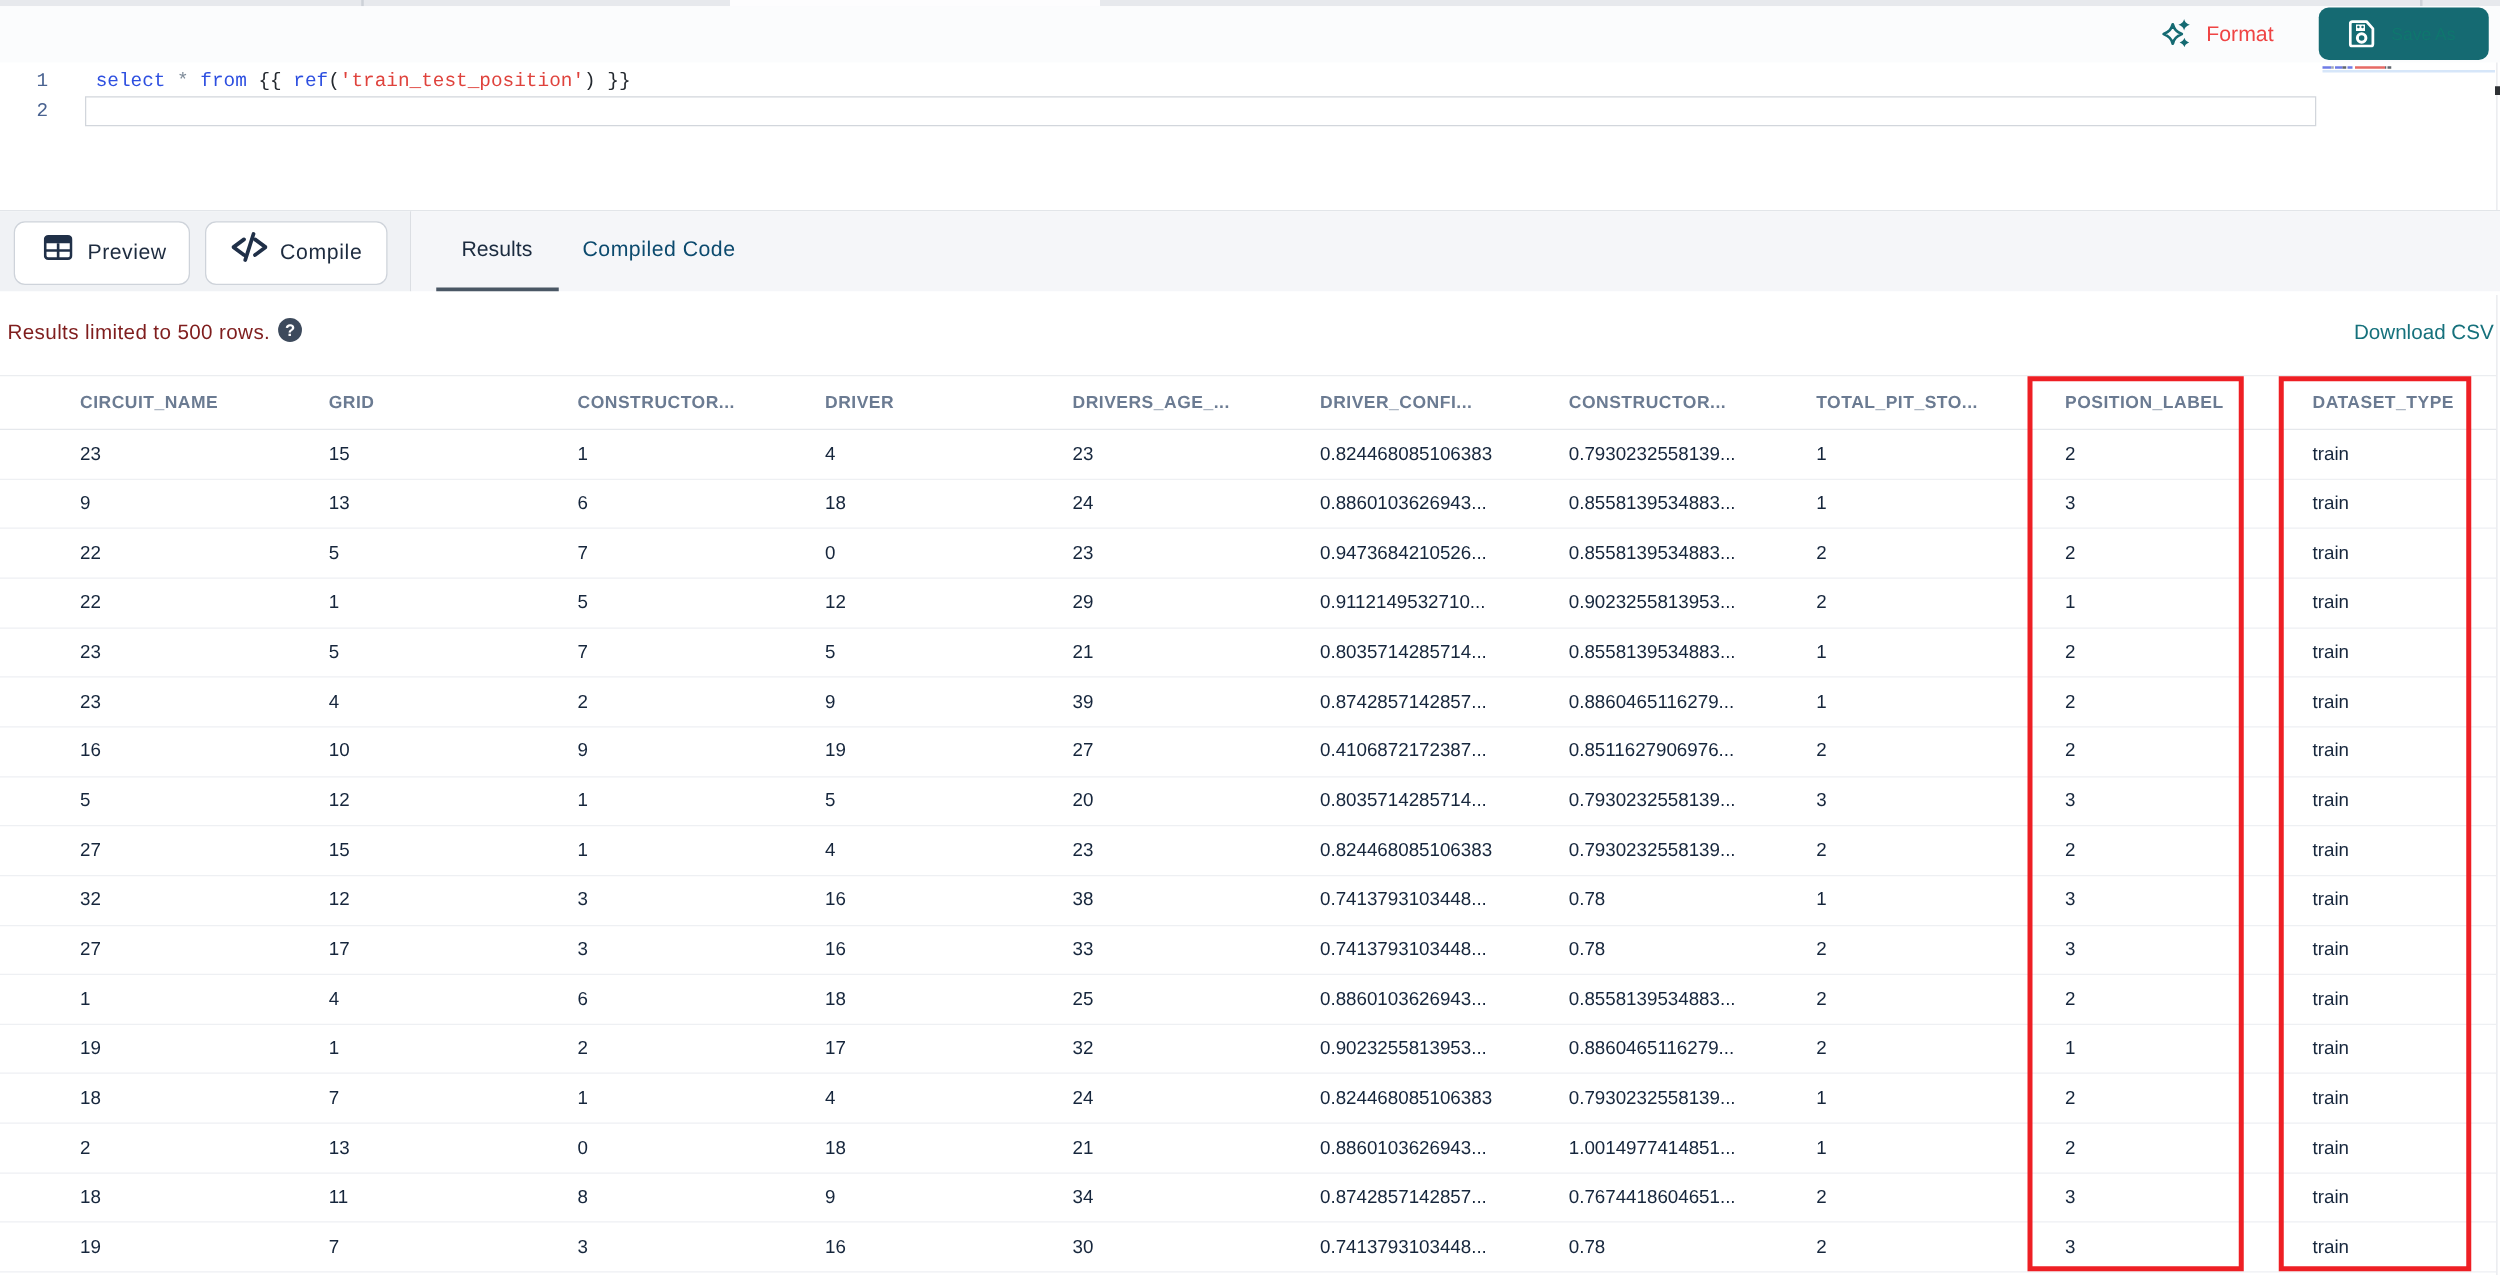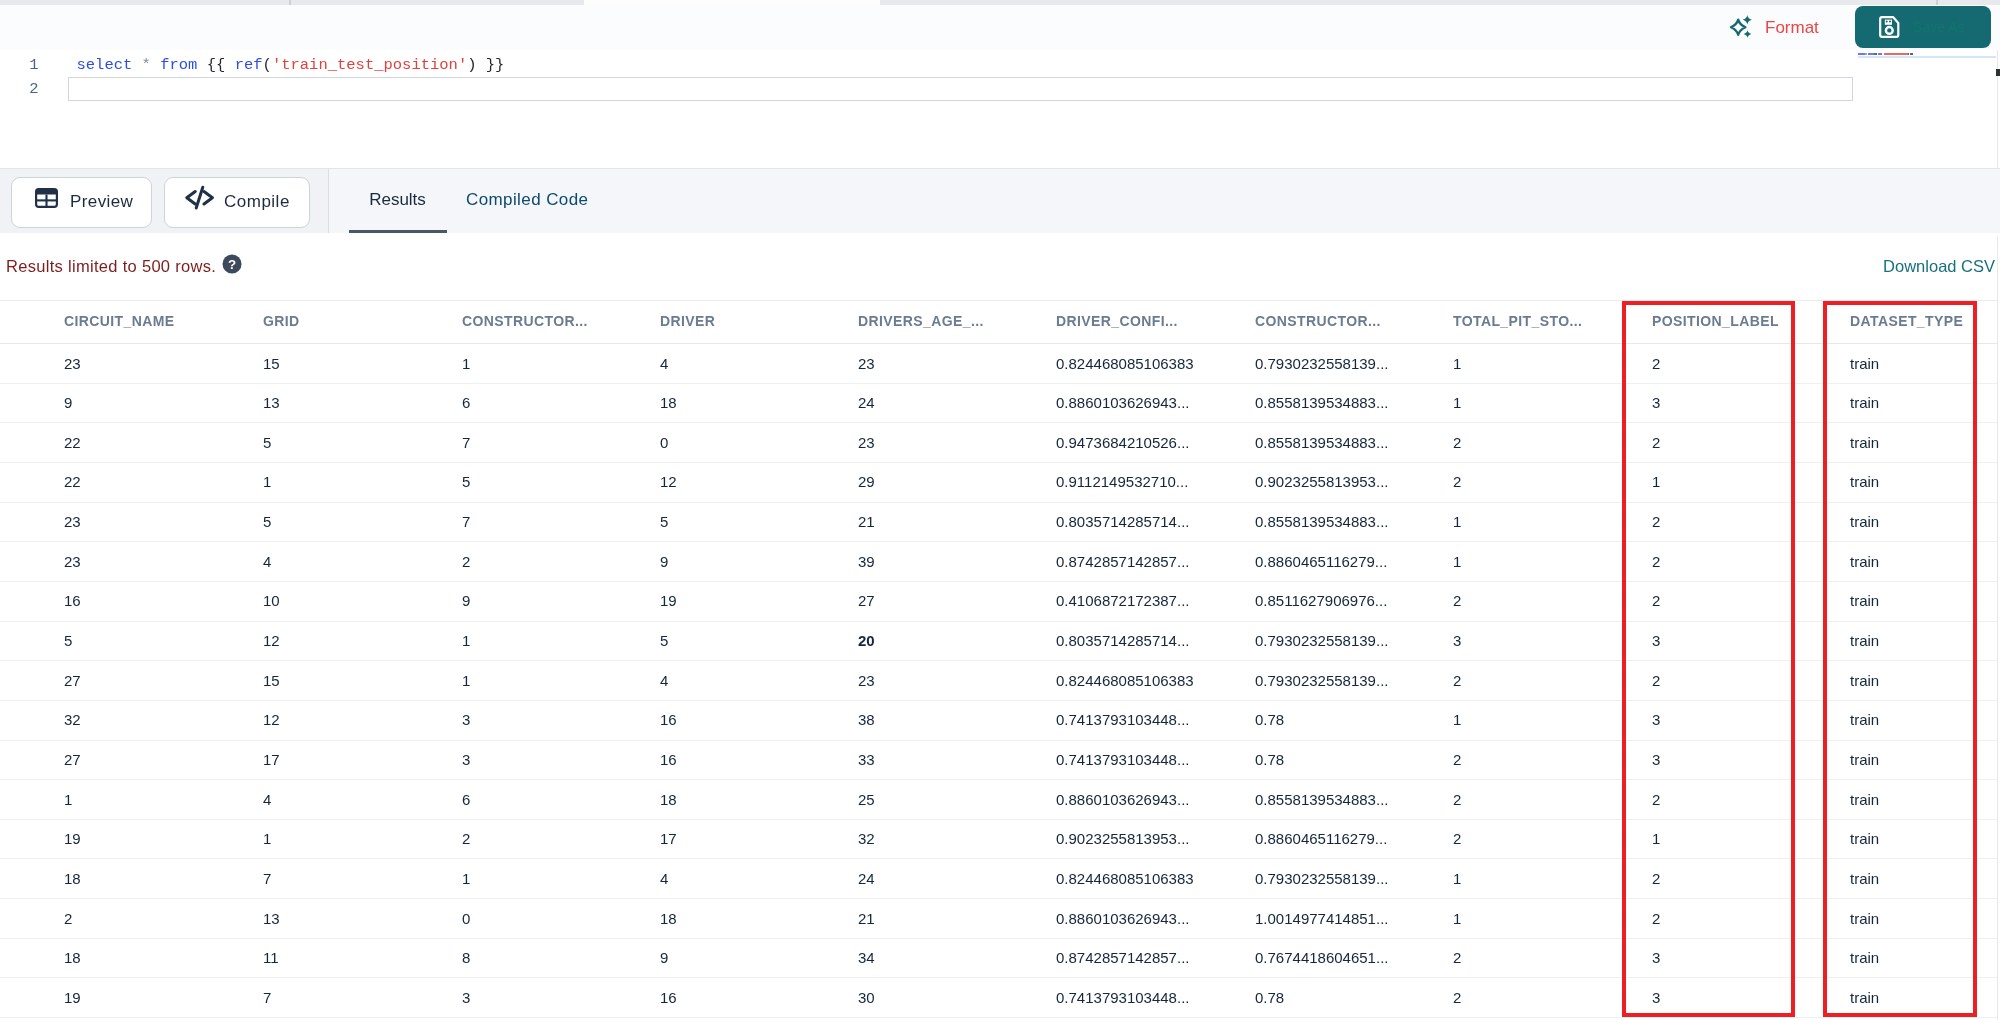--- a/index.html
+++ b/index.html
@@ -163,21 +163,21 @@
 <div class="c" style="left:1056px;top:589.40px;">0.4106872172387...</div>
 <div class="c" style="left:1255px;top:589.40px;">0.8511627906976...</div>
 <div class="c" style="left:1453px;top:589.40px;">2</div>
 <div class="c" style="left:1652px;top:589.40px;">2</div>
 <div class="c" style="left:1850px;top:589.40px;">train</div>
 <div class="rl" style="top:620.55px;"></div>
 <div class="c" style="left:64px;top:629.05px;">5</div>
 <div class="c" style="left:263px;top:629.05px;">12</div>
 <div class="c" style="left:462px;top:629.05px;">1</div>
 <div class="c" style="left:660px;top:629.05px;">5</div>
-<div class="c" style="left:858px;top:629.05px;font-weight:bold;">20</div>
+<div class="c" style="left:858px;top:629.05px;">20</div>
 <div class="c" style="left:1056px;top:629.05px;">0.8035714285714...</div>
 <div class="c" style="left:1255px;top:629.05px;">0.7930232558139...</div>
 <div class="c" style="left:1453px;top:629.05px;">3</div>
 <div class="c" style="left:1652px;top:629.05px;">3</div>
 <div class="c" style="left:1850px;top:629.05px;">train</div>
 <div class="rl" style="top:660.20px;"></div>
 <div class="c" style="left:64px;top:668.70px;">27</div>
 <div class="c" style="left:263px;top:668.70px;">15</div>
 <div class="c" style="left:462px;top:668.70px;">1</div>
 <div class="c" style="left:660px;top:668.70px;">4</div>

